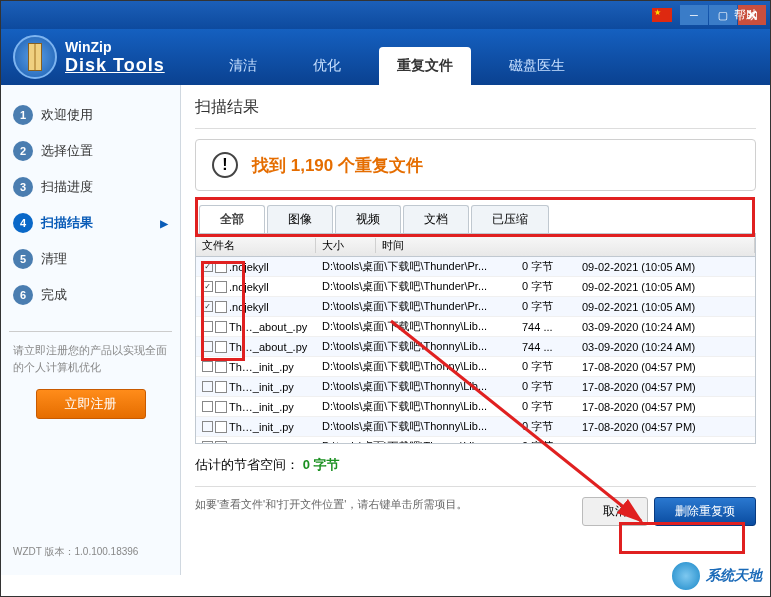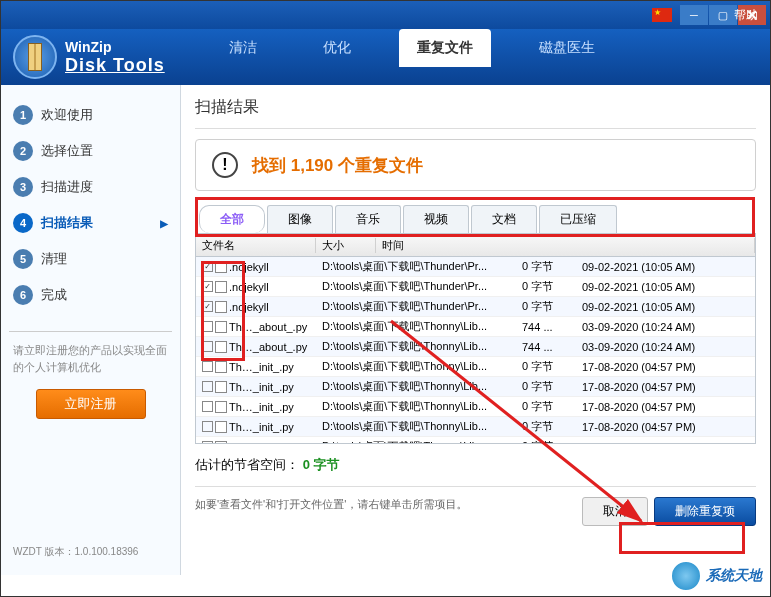--- a/index.html
+++ b/index.html
@@ -13,21 +13,21 @@
 .win-btn.min { background: #3a7cc8; }
 .win-btn.max { background: #3a7cc8; margin-left: 1px; }
 .win-btn.close { background: #c94f3e; margin-left: 1px; font-size: 14px; font-weight: bold; }
 .header { height: 56px; background: linear-gradient(#1560c0, #0a4190); display: flex; align-items: center; position: relative; }
 .logo-area { display: flex; align-items: center; padding-left: 12px; width: 180px; }
 .logo-icon { width: 44px; height: 44px; border-radius: 50%; background: radial-gradient(#5a9ee6, #1a5db0); border: 2px solid #7db4f0; display: flex; align-items: center; justify-content: center; }
 .logo-zip { width: 14px; height: 28px; background: linear-gradient(90deg, #f0d080 0%, #f0d080 40%, #c8a050 40%, #c8a050 60%, #f0d080 60%); border: 1px solid #886020; }
 .logo-text { margin-left: 8px; color: #fff; }
 .logo-text .line1 { font-size: 14px; font-weight: bold; }
 .logo-text .line2 { font-size: 18px; font-weight: bold; letter-spacing: 1px; text-decoration: underline; }
-.main-tabs { display: flex; align-items: flex-start; height: 56px; padding-left: 30px; gap: 30px; }
+.main-tabs { display: flex; align-items: flex-end; height: 56px; padding-left: 30px; gap: 20px; }
 .main-tab { color: #c8e0ff; font-size: 14px; padding: 10px 18px; cursor: pointer; }
 .main-tab.active { background: #fff; color: #333; font-weight: bold; border-radius: 4px 4px 0 0; }
 .body-area { display: flex; height: 490px; }
 .sidebar { width: 180px; background: #f7fbff; border-right: 1px solid #d0d8e0; padding: 12px 8px; display: flex; flex-direction: column; }
 .step { display: flex; align-items: center; padding: 8px 4px; font-size: 13px; color: #333; }
 .step.active { font-weight: bold; color: #0a5cb8; }
 .step-num { width: 20px; height: 20px; border-radius: 50%; background: #4a7db0; color: #fff; display: flex; align-items: center; justify-content: center; font-size: 11px; margin-right: 8px; font-weight: bold; }
 .step.active .step-num { background: #0a68c8; }
 .step .arrow { margin-left: auto; color: #0a5cb8; font-size: 10px; }
 .sidebar-divider { height: 1px; background: #ccc; margin: 18px 0 10px; }
@@ -35,21 +35,21 @@
 .reg-btn { margin: 14px auto 0; width: 110px; height: 30px; background: linear-gradient(#ff8c1a, #e56d00); color: #fff; border: 1px solid #c85a00; border-radius: 3px; font-size: 13px; display: flex; align-items: center; justify-content: center; cursor: pointer; }
 .version { margin-top: auto; font-size: 10px; color: #888; padding: 4px; }
 .content { flex: 1; padding: 12px 14px; position: relative; overflow: hidden; }
 .page-title { font-size: 16px; color: #333; margin-bottom: 10px; }
 .hr { height: 1px; background: #ddd; margin-bottom: 10px; }
 .found-box { border: 1px solid #d0d0d0; border-radius: 4px; padding: 12px 16px; display: flex; align-items: center; margin-bottom: 14px; }
 .exclaim { width: 26px; height: 26px; border: 2px solid #444; border-radius: 50%; display: flex; align-items: center; justify-content: center; font-weight: bold; font-size: 16px; margin-right: 14px; }
 .found-text { font-size: 17px; color: #e56d00; font-weight: bold; }
 .filter-tabs { display: flex; border-bottom: 1px solid #c0c8d0; padding-left: 4px; }
 .filter-tab { padding: 5px 20px; font-size: 12px; border: 1px solid #c0c8d0; border-bottom: none; background: #f0f4f8; margin-right: 2px; border-radius: 3px 3px 0 0; cursor: pointer; }
-.filter-tab.active { background: #fff; font-weight: bold; color: #8b5cf6; border-radius: 10px; }
+.filter-tab.active { background: #fff; font-weight: bold; color: #404040; }
 .table-wrap { border: 1px solid #c0c8d0; height: 210px; overflow: hidden; position: relative; }
 .table-head { display: flex; background: linear-gradient(#f8f8f8, #e8e8e8); border-bottom: 1px solid #c0c8d0; font-size: 11px; height: 22px; align-items: center; }
 .th { padding: 0 6px; border-right: 1px solid #d0d0d0; }
 .th.name { width: 120px; }
 .th.dir { width: 200px; }
 .th.size { width: 60px; }
 .th.time { flex: 1; }
 .rows { overflow-y: scroll; height: 186px; }
 .row { display: flex; font-size: 11px; height: 20px; align-items: center; border-bottom: 1px solid #f0f0f0; white-space: nowrap; }
 .row:nth-child(odd) { background: #f4f8ff; }
@@ -150,21 +150,20 @@
       <div class="hr"></div>
 
       <div class="found-box">
         <div class="exclaim">!</div>
         <div class="found-text">找到 1,190 个重复文件</div>
       </div>
 
       <div class="filter-tabs" id="filter-tabs">
           <div class="filter-tab active">全部</div>
           <div class="filter-tab">图像</div>
-          <div class="filter-tab">音乐</div>
           <div class="filter-tab">视频</div>
           <div class="filter-tab">文档</div>
           <div class="filter-tab">已压缩</div>
         </div>
 
       <div class="table-wrap">
         <div class="table-head">
           <div class="th name">文件名</div>
           <div class="th size">大小</div>
           <div class="th time">时间</div>

